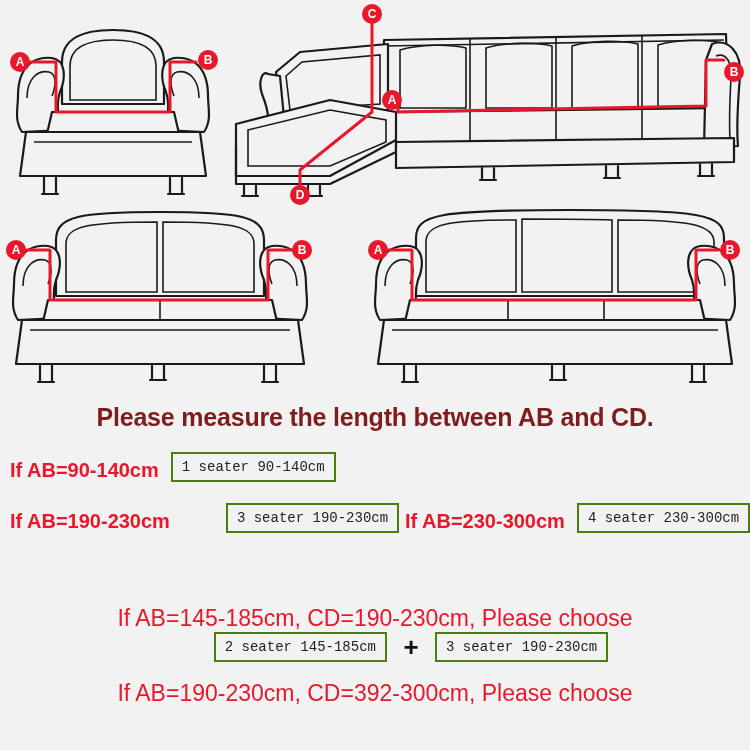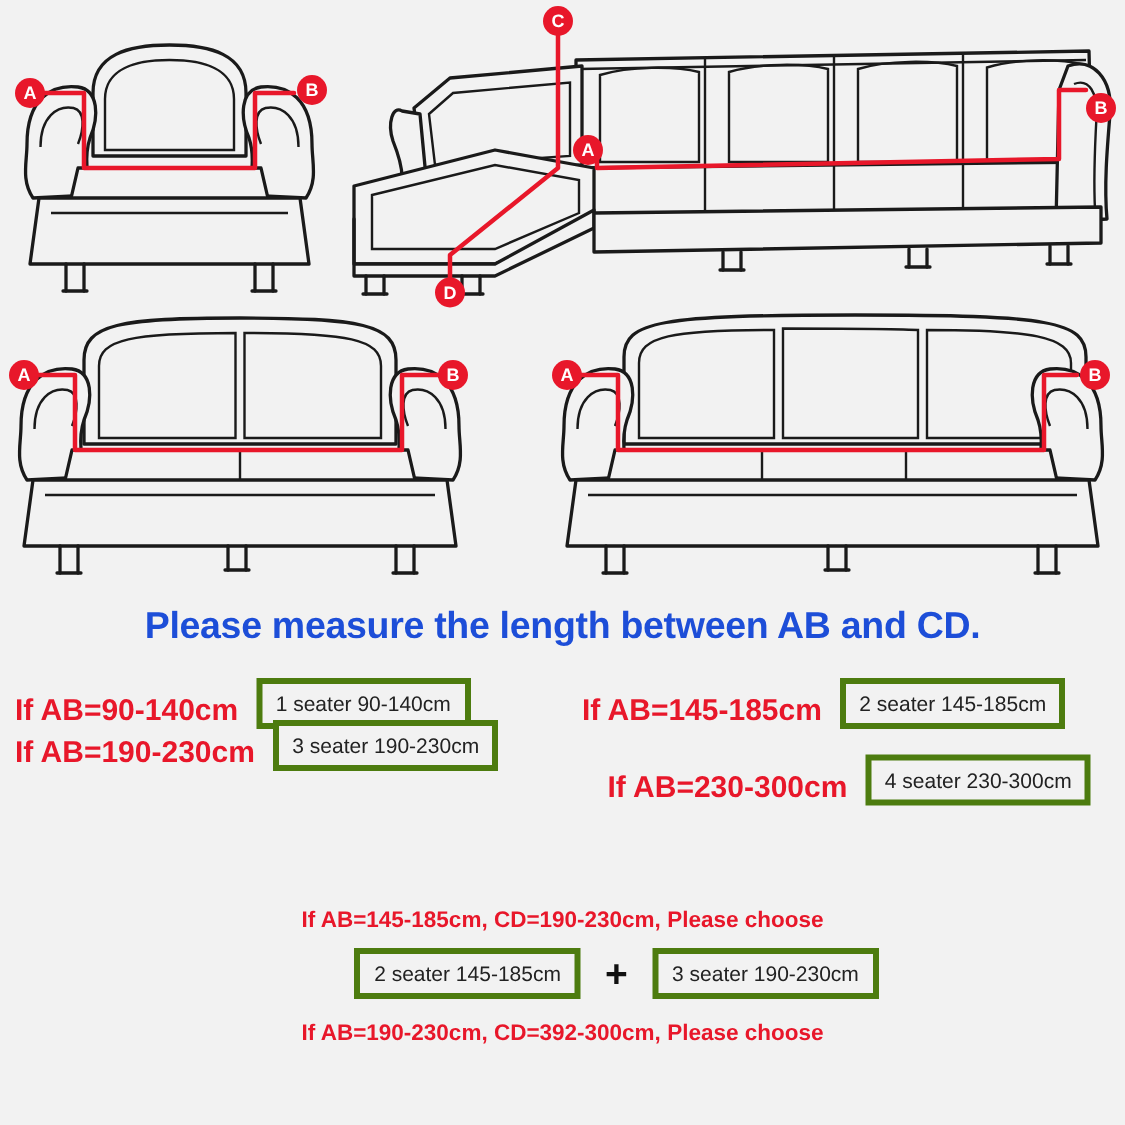--- a/index.html
+++ b/index.html
@@ -12,49 +12,50 @@
   }
   .canvas{position:relative;width:750px;height:750px;}
 
   
   .diagrams{position:relative;width:750px;height:400px;}
   .diagrams svg{position:absolute;top:0;left:0;}
 
   
   .headline{
     position:absolute;left:0;width:750px;text-align:center;
-    font-size:25px;font-weight:bold;color:#1d4ed8;
+    font-size:25px;font-weight:bold;color:#7f1d1d;
     letter-spacing:-0.2px;
   }
   #headline-measure{top:403px;}
   #headline-sectional{top:550px;}
   .red{color:#e8172a;font-weight:bold;}
   .cond{
     font-size:20px;font-weight:bold;color:#e8172a;
     display:inline-block;vertical-align:middle;
     white-space:nowrap;
   }
   .chip{
     display:inline-block;vertical-align:middle;
-    border:4px solid #4d7c0f;background:#f2f2f2;
+    border:2px solid #4d7c0f;background:#f2f2f2;
     color:#222;font-size:14px;
     padding:6px 9px;line-height:1;
     white-space:nowrap;
+    font-family:Liberation Mono, monospace;
   }
   .pairline{position:absolute;display:flex;align-items:flex-end;}
   .plus{
     display:inline-block;vertical-align:middle;
     font-size:26px;font-weight:bold;color:#111;
     margin:0 12px;line-height:1;
   }
   .centerline{
     position:absolute;left:0;width:750px;text-align:center;
   }
   .sect-cond{
-    font-size:15px;font-weight:bold;color:#e8172a;
+    font-size:23px;font-weight:normal;color:#e8172a;
   }
 </style>
 </head>
 <body>
 
 <div class="canvas">
 
   <div class="diagrams">
     <svg width="750" height="400" viewBox="0 0 750 400" xmlns="http://www.w3.org/2000/svg">
       <defs>
@@ -238,26 +239,22 @@
     </svg>
   </div>
 
   <div class="headline" id="headline-measure">Please measure the length between AB and CD.</div>
 
   <div class="pairline" style="top:452px;left:10px;">
     <span class="cond">If AB=90-140cm</span>
     <span class="chip" style="margin-left:12px;">1 seater 90-140cm</span>
   </div>
 
-  <div class="pairline" style="top:452px;left:388px;">
-    <span class="cond">If AB=145-185cm</span>
-    <span class="chip" style="margin-left:12px;">2 seater 145-185cm</span>
-  </div>
-
-  <div class="pairline" style="top:480px;left:10px;">
+
+  <div class="pairline" style="top:503px;left:10px;gap:44px;">
     <span class="cond">If AB=190-230cm</span>
     <span class="chip" style="margin-left:12px;">3 seater 190-230cm</span>
   </div>
 
   <div class="pairline" style="top:503px;left:388px;margin-left:17px;">
     <span class="cond">If AB=230-300cm</span>
     <span class="chip" style="margin-left:12px;">4 seater 230-300cm</span>
   </div>
 
 

